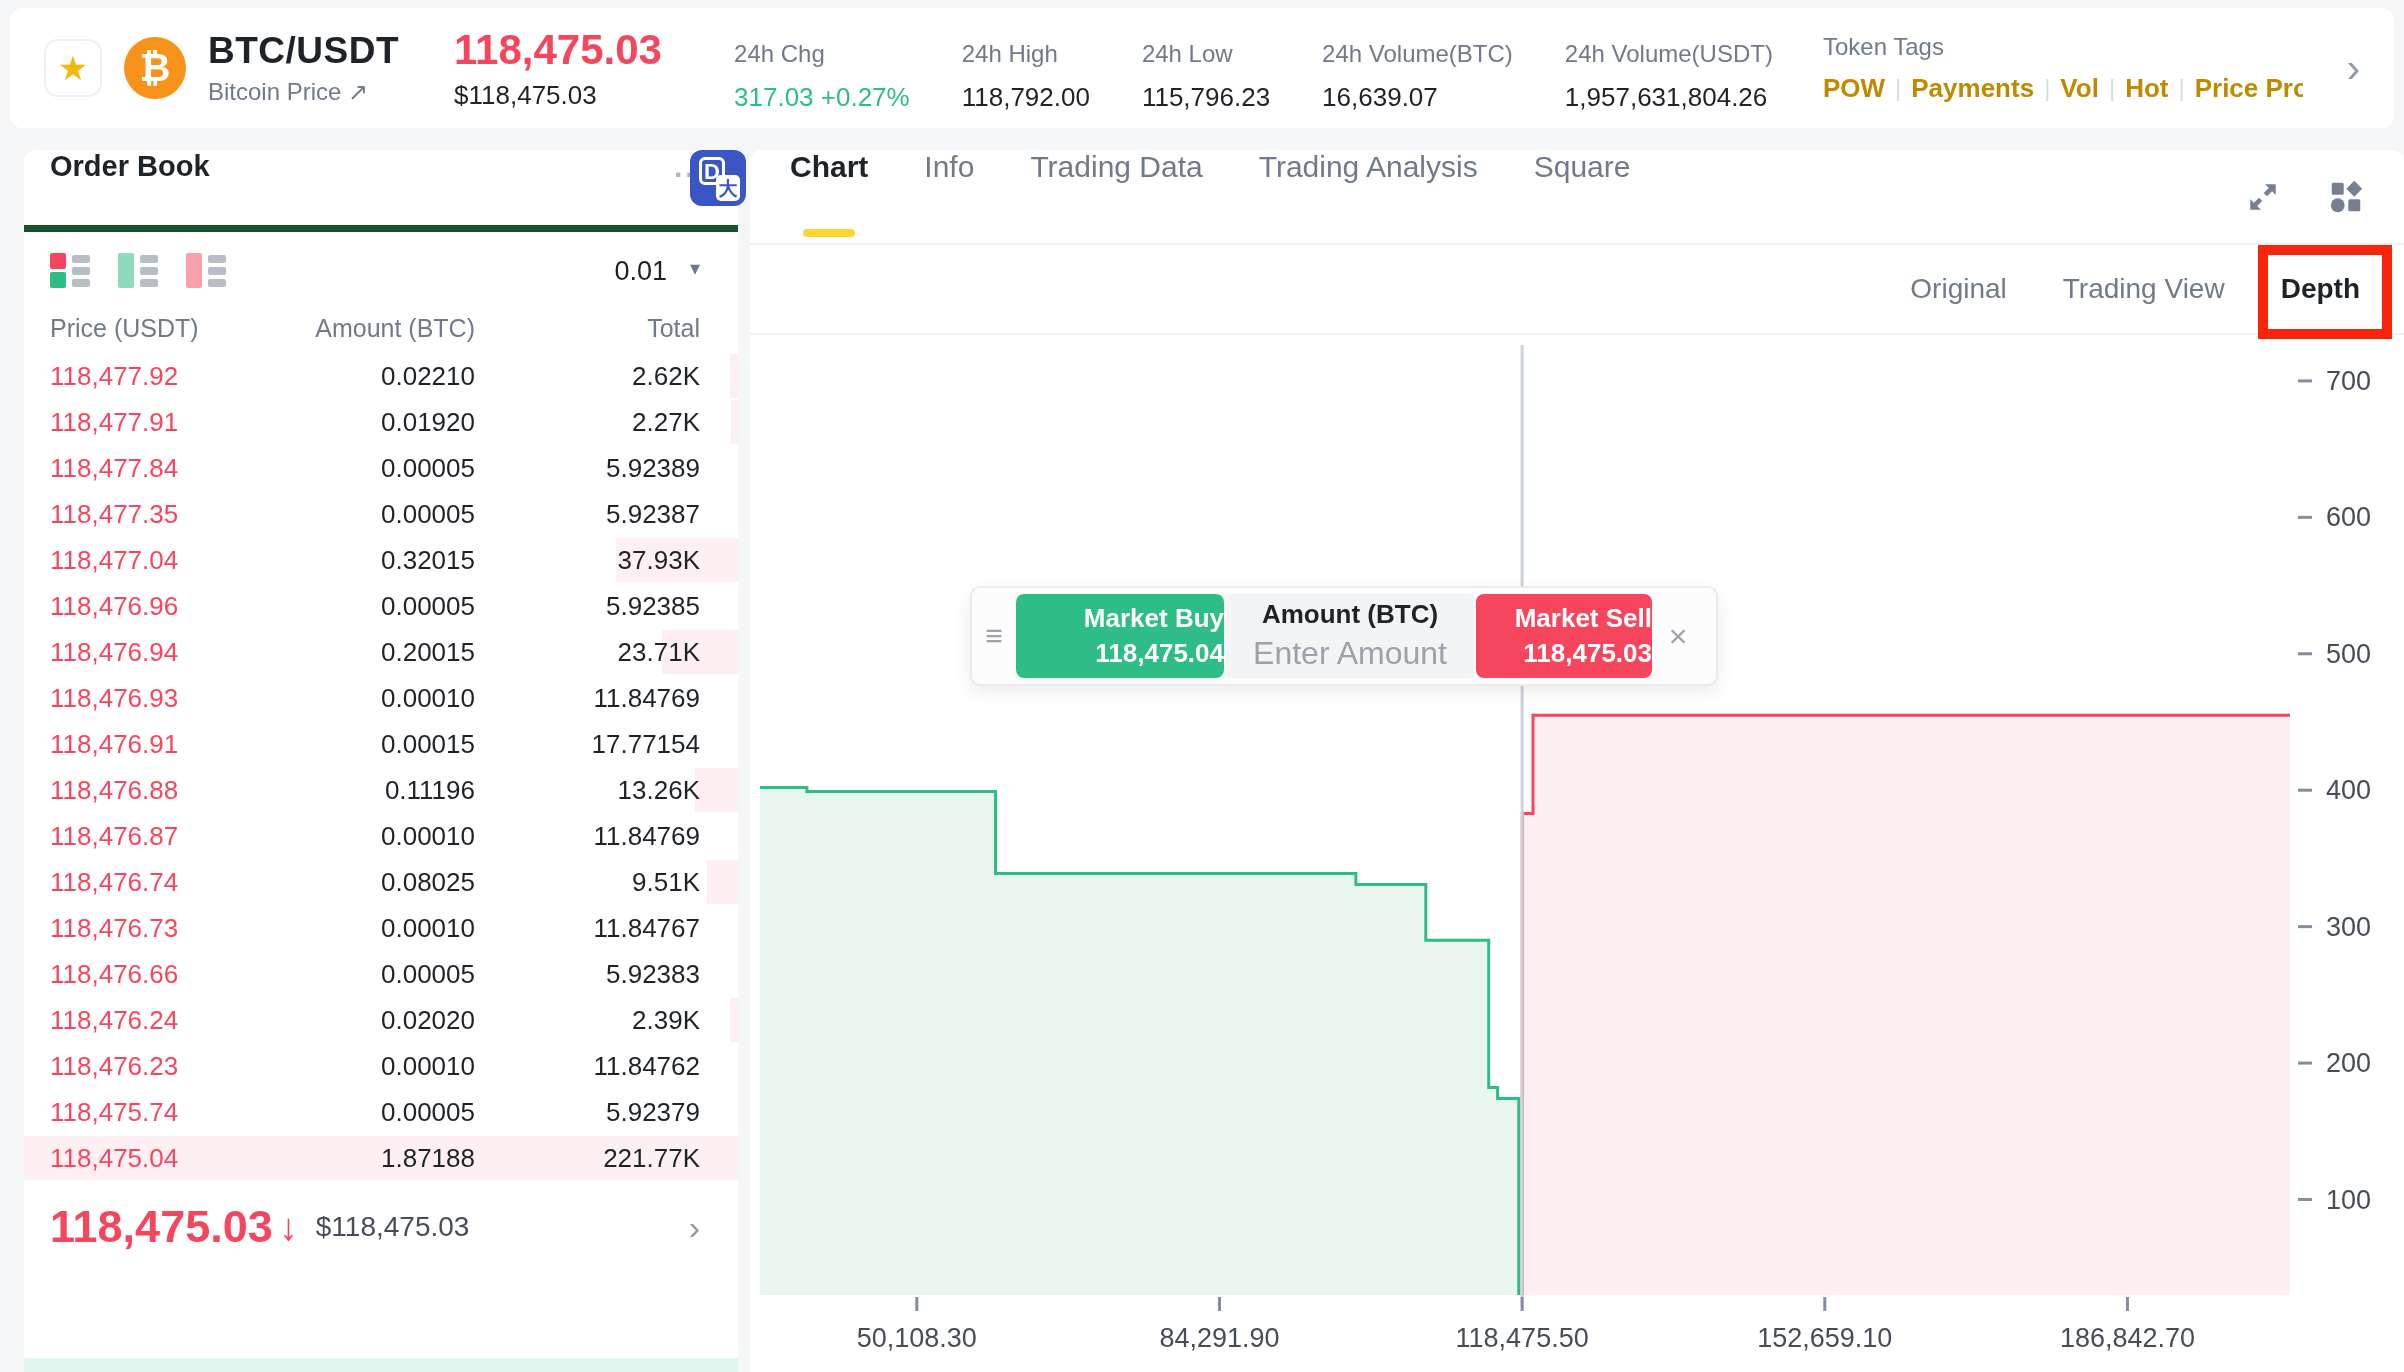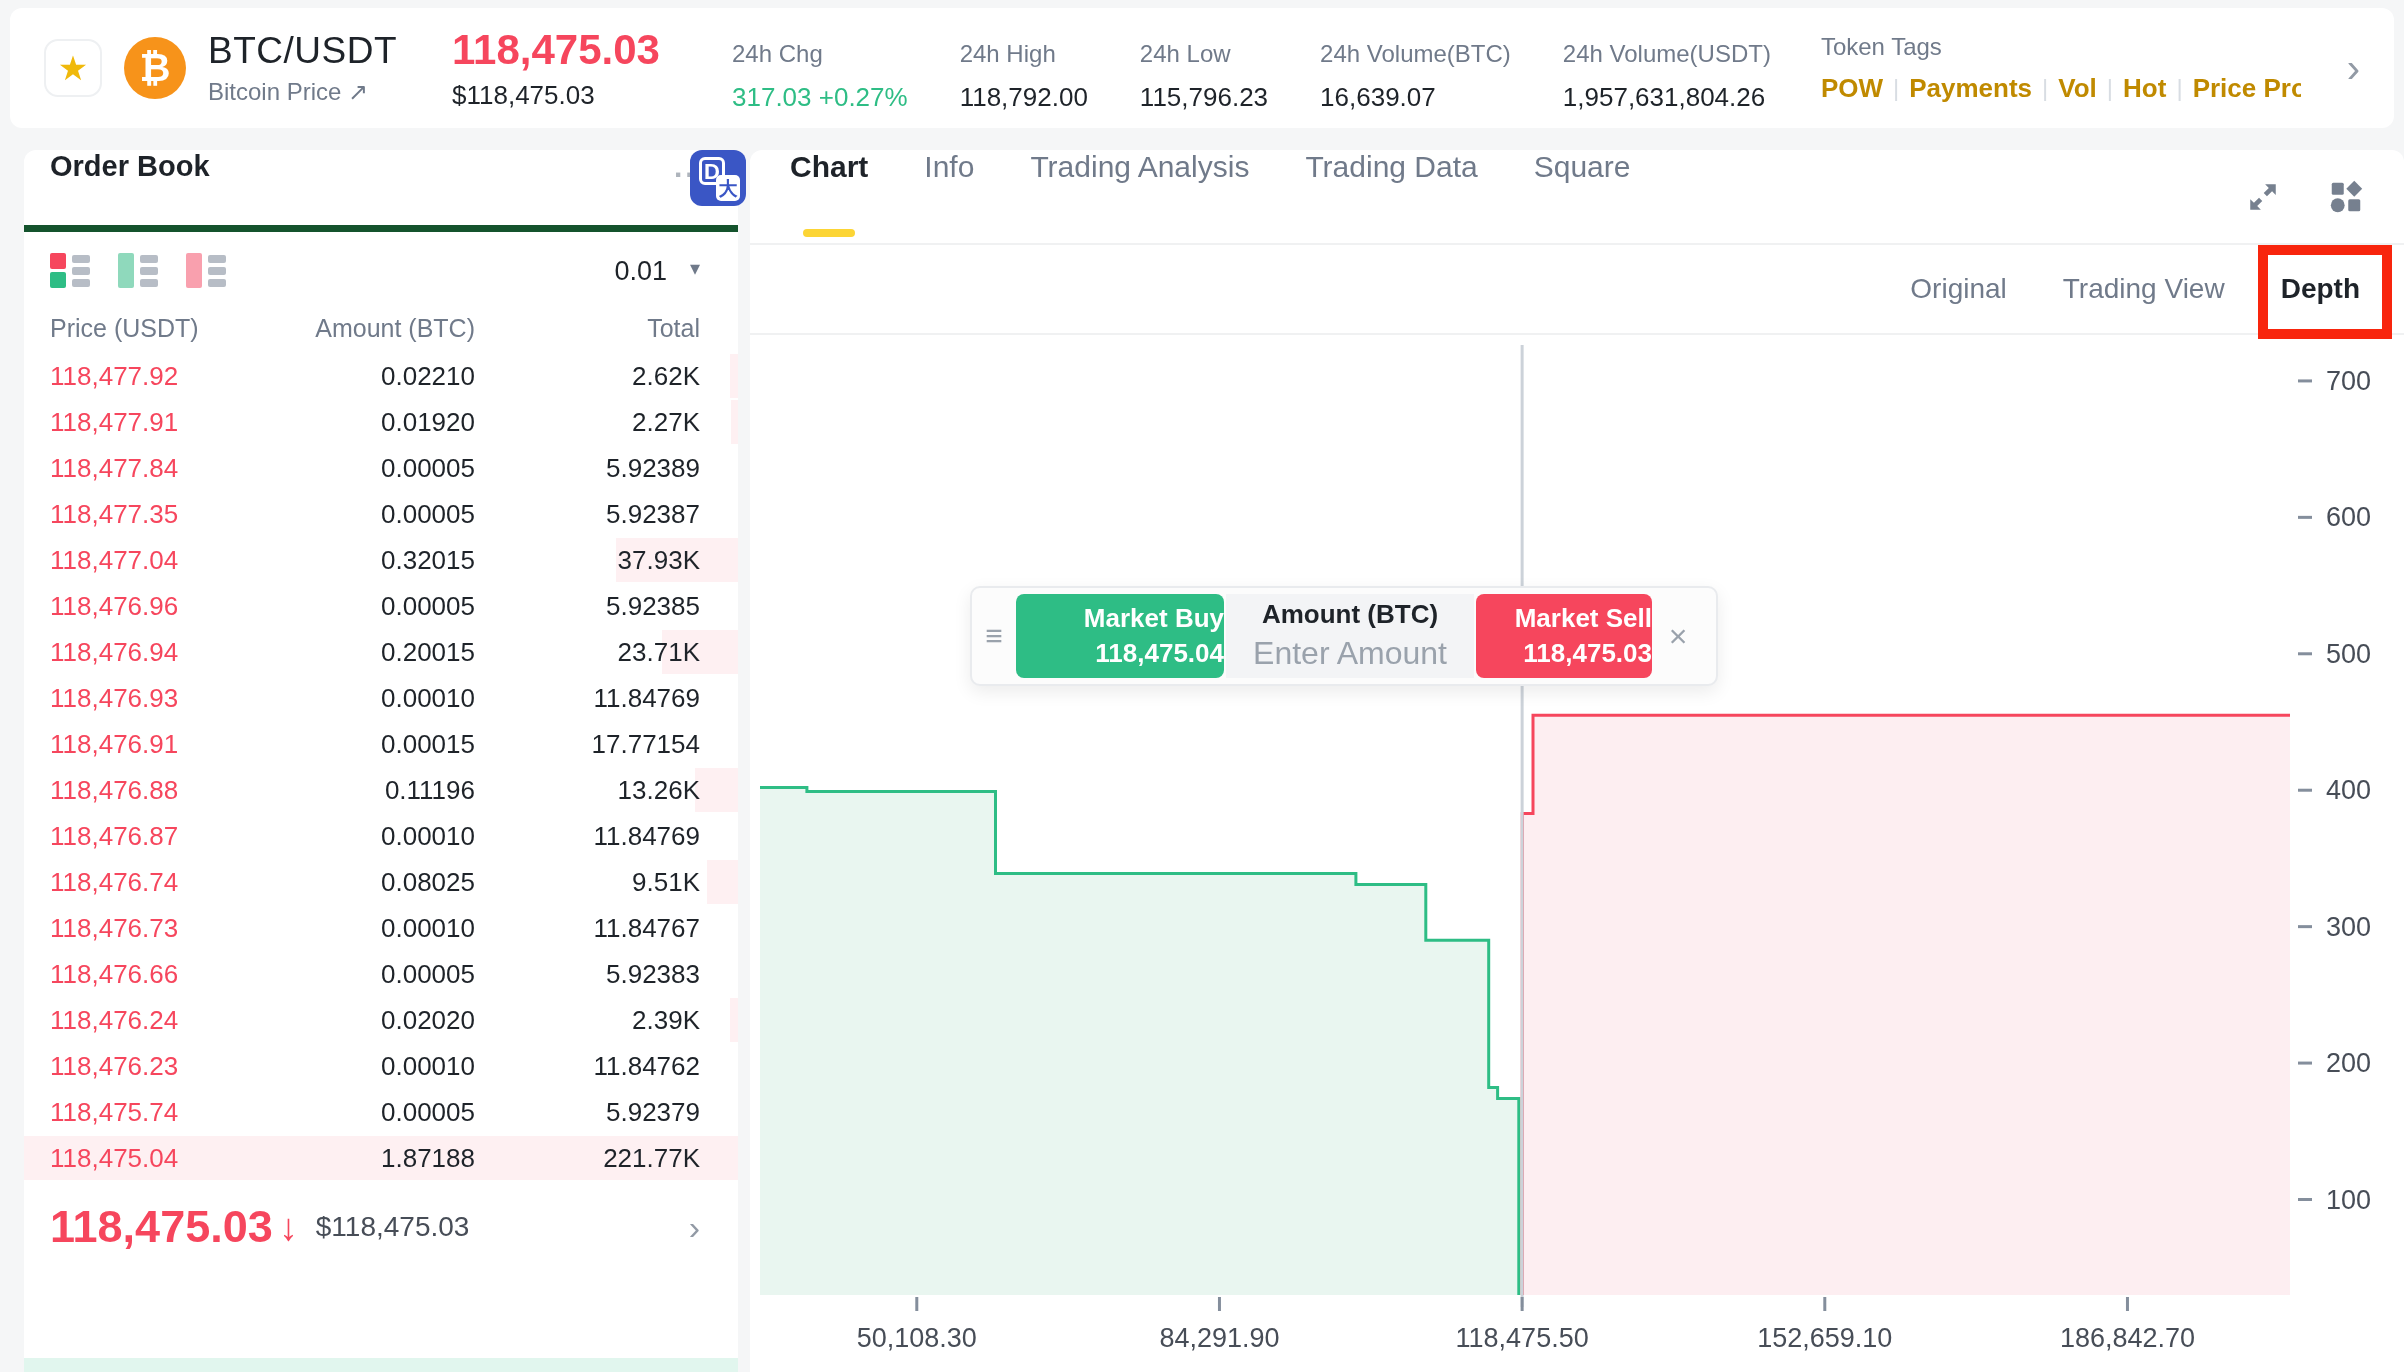--- a/index.html
+++ b/index.html
@@ -5,21 +5,21 @@
   * { margin:0; padding:0; box-sizing:border-box; }
   html,body { width:2404px; height:1372px; overflow:hidden; }
   body { font-family:"Liberation Sans", sans-serif; background:var(--bg,#f5f6f7); position:relative; color:var(--dark,#1e2329); }
   .panel { background:#fff; position:absolute; }
 
   
   .header { left:10px; top:8px; width:2384px; height:120px; border-radius:12px; display:flex; align-items:center; padding:0 34px; }
   .fav-box { width:58px; height:58px; border:2px solid #eef0f2; border-radius:14px; display:flex; align-items:center; justify-content:center; font-size:34px; color:var(--star); cursor:pointer; }
   .btc-logo { width:62px; height:62px; border-radius:50%; background:var(--btc); color:#fff; display:flex; align-items:center; justify-content:center; font-size:38px; font-weight:bold; margin-left:22px; font-family:"DejaVu Sans",sans-serif; transform:rotate(0deg); }
   .pair-block { margin-left:22px; }
-  .pair-name { font-size:37px; font-weight:normal; letter-spacing:.5px; }
+  .pair-name { font-size:37px; font-weight:bold; letter-spacing:.5px; }
   .pair-sub { font-size:24px; color:var(--gray); margin-top:6px; }
   .price-block { margin-left:55px; min-width:230px; }
   .price-big { font-size:42px; font-weight:bold; color:var(--red); }
   .price-usd { font-size:26px; margin-top:6px; }
   .stats { display:flex; margin-left:50px; gap:52px; }
   .stat .lb { font-size:24px; color:var(--gray);margin-top:16px; }
   .stat .vl { font-size:26px; margin-top:14px; }
   .stat .vl.up { color:var(--green); }
   .tags-block { margin-left:50px; max-width:480px; overflow:hidden; }
   .tags-block .lb { font-size:24px; color:var(--gray); }
@@ -322,24 +322,24 @@
   <div class="tabs-row">
     <div style="display:flex;gap:56px;height:100%;">
         <div class="tab active">
           <span>Chart</span>
           <div class="underline"></div>
         </div>
         <div class="tab">
           <span>Info</span>
         </div>
         <div class="tab">
+          <span>Trading Data</span>
+        </div>
+        <div class="tab">
           <span>Trading Analysis</span>
-        </div>
-        <div class="tab">
-          <span>Trading Data</span>
         </div>
         <div class="tab">
           <span>Square</span>
         </div>
       </div>
     <div class="tabs-icons">
       <svg width="34" height="34" viewBox="0 0 24 24" fill="#76808f">
         <path d="M13.5 3h7.5v7.5l-2.6-2.6-3.6 3.6-2.3-2.3 3.6-3.6L13.5 3z"></path>
         <path d="M10.5 21H3v-7.5l2.6 2.6 3.6-3.6 2.3 2.3-3.6 3.6 2.6 2.6z"></path>
       </svg>

